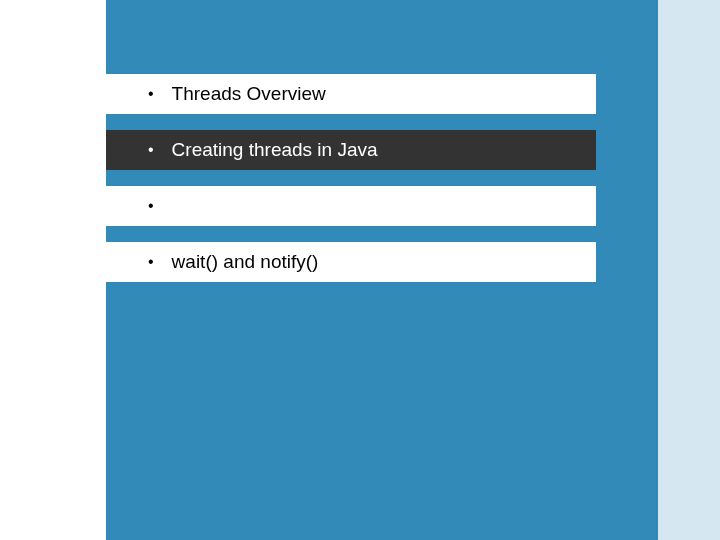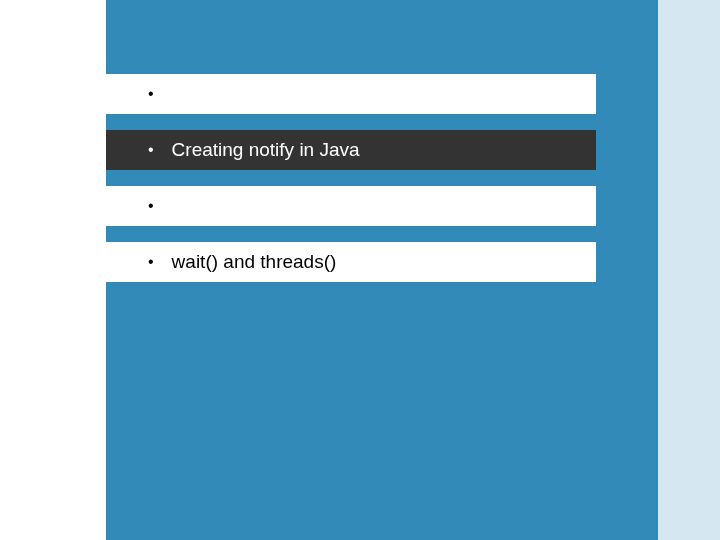--- a/index.html
+++ b/index.html
@@ -68,28 +68,29 @@
 </head>
 <body>
 
 <div class="slide">
   <div class="right-panel"></div>
   <div class="main-panel"></div>
   <div class="top-bar"></div>
 
   <div class="agenda-item item-1">
     <span class="bullet">•</span>
+    <span>Threads Overview</span>
   </div>
 
   <div class="agenda-item item-2 highlighted">
     <span class="bullet">•</span>
-    <span>Creating notify in Java</span>
+    <span>Creating threads in Java</span>
   </div>
 
   <div class="agenda-item item-3">
     <span class="bullet">•</span>
   </div>
 
   <div class="agenda-item item-4">
     <span class="bullet">•</span>
-    <span>wait() and threads()</span>
+    <span>wait() and notify()</span>
   </div>
 </div>
 
 </body></html>

